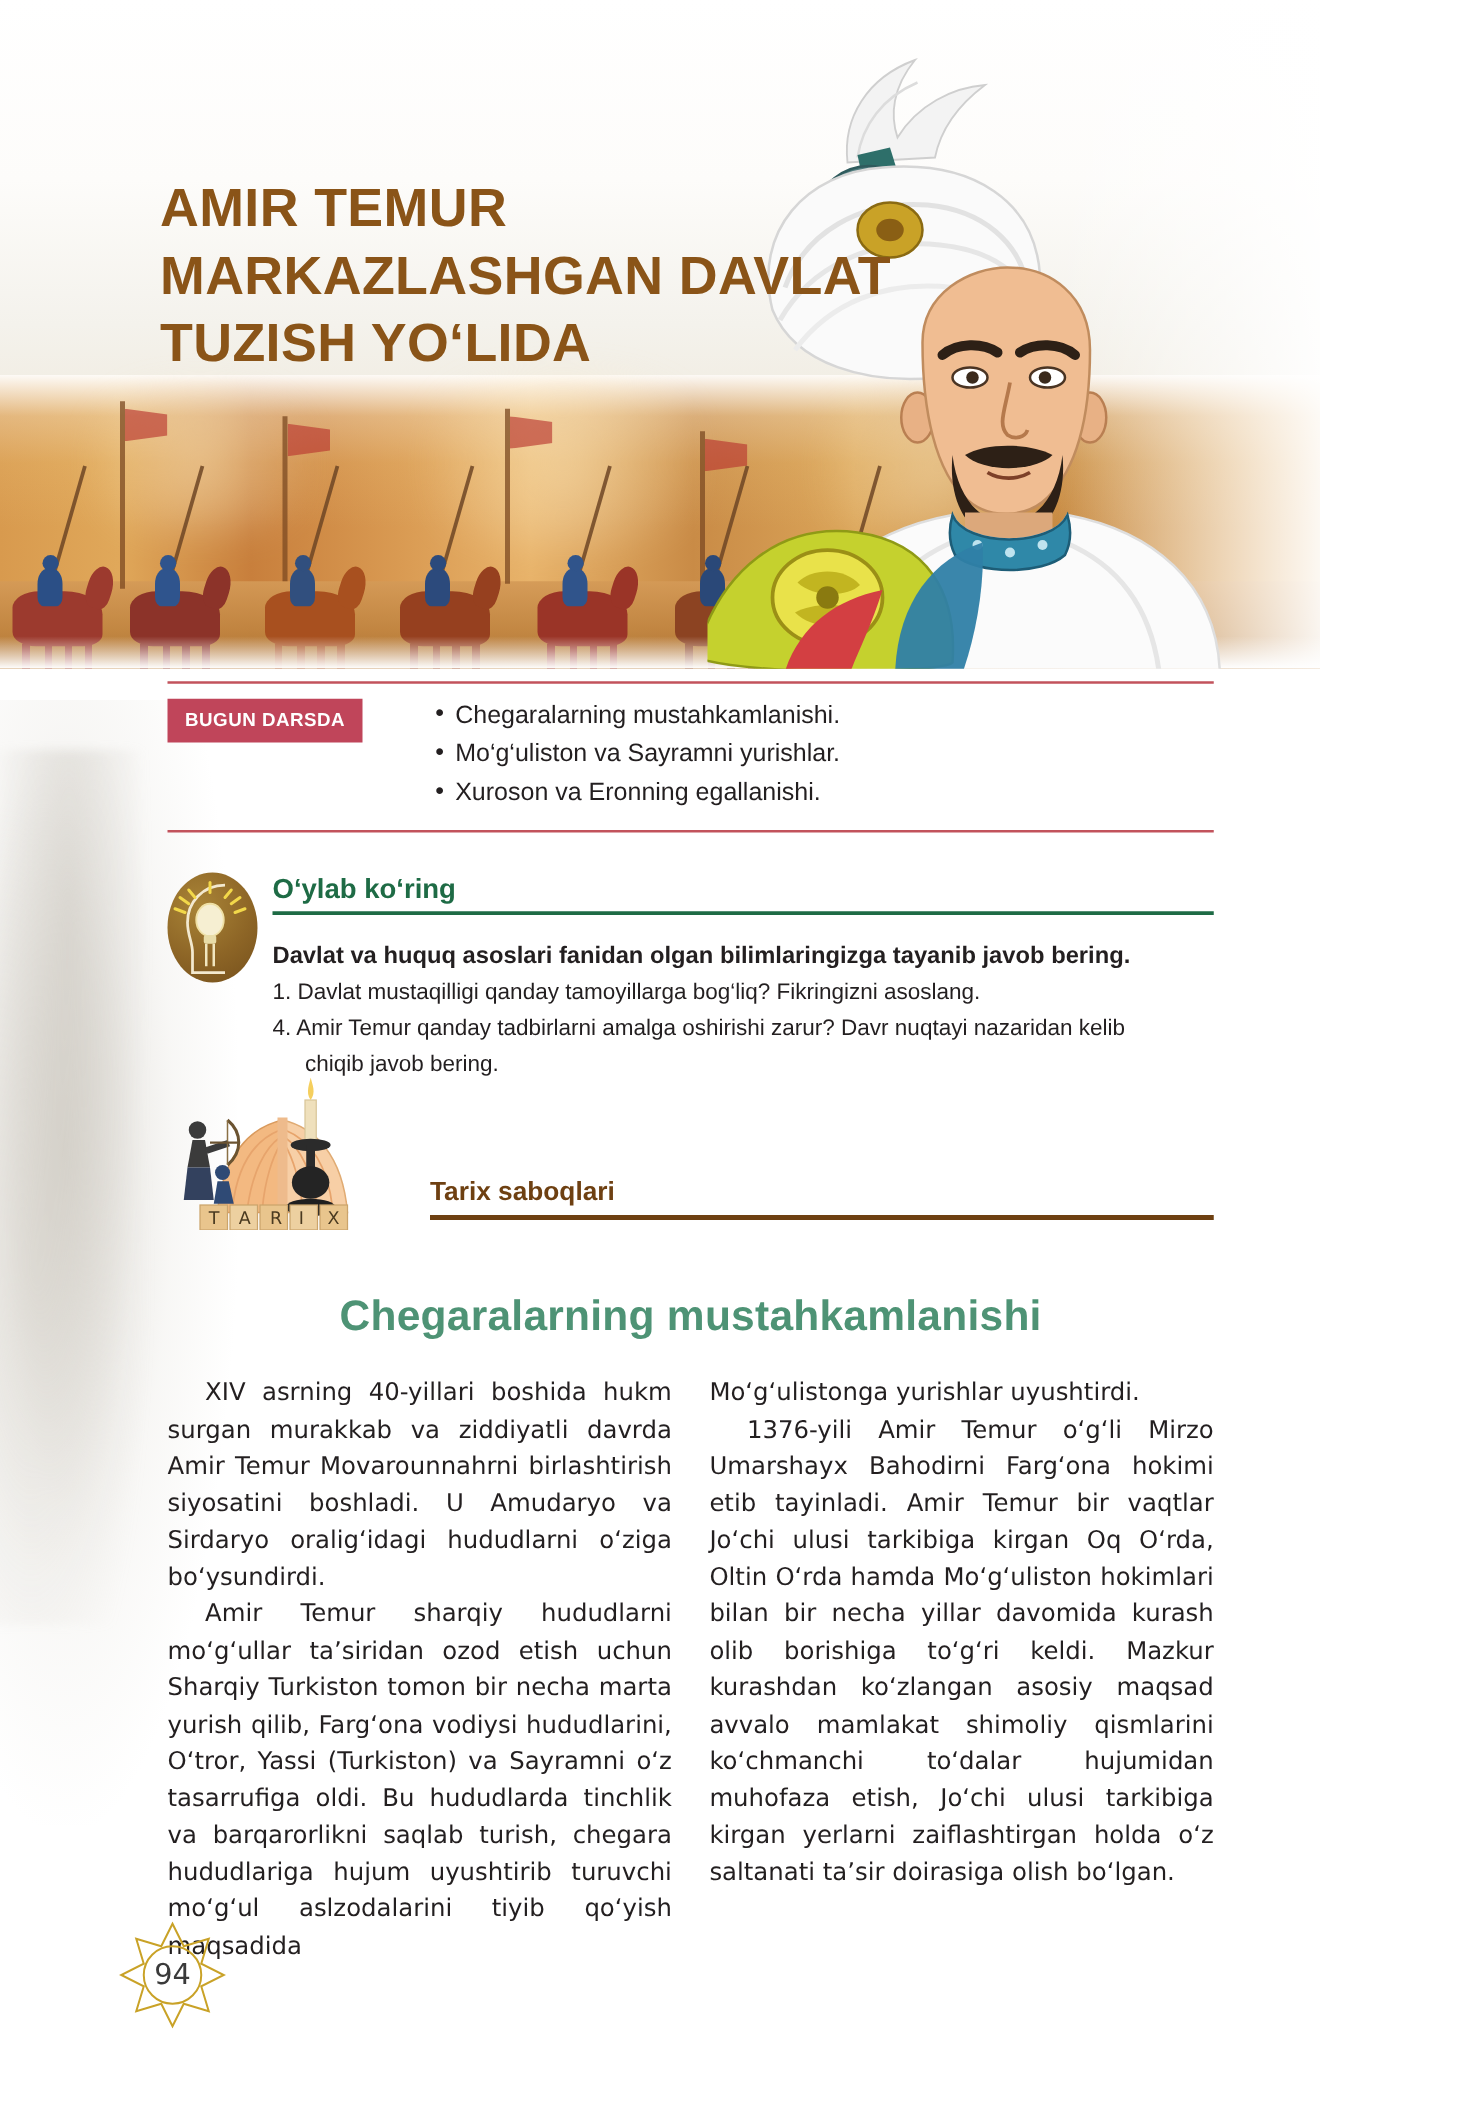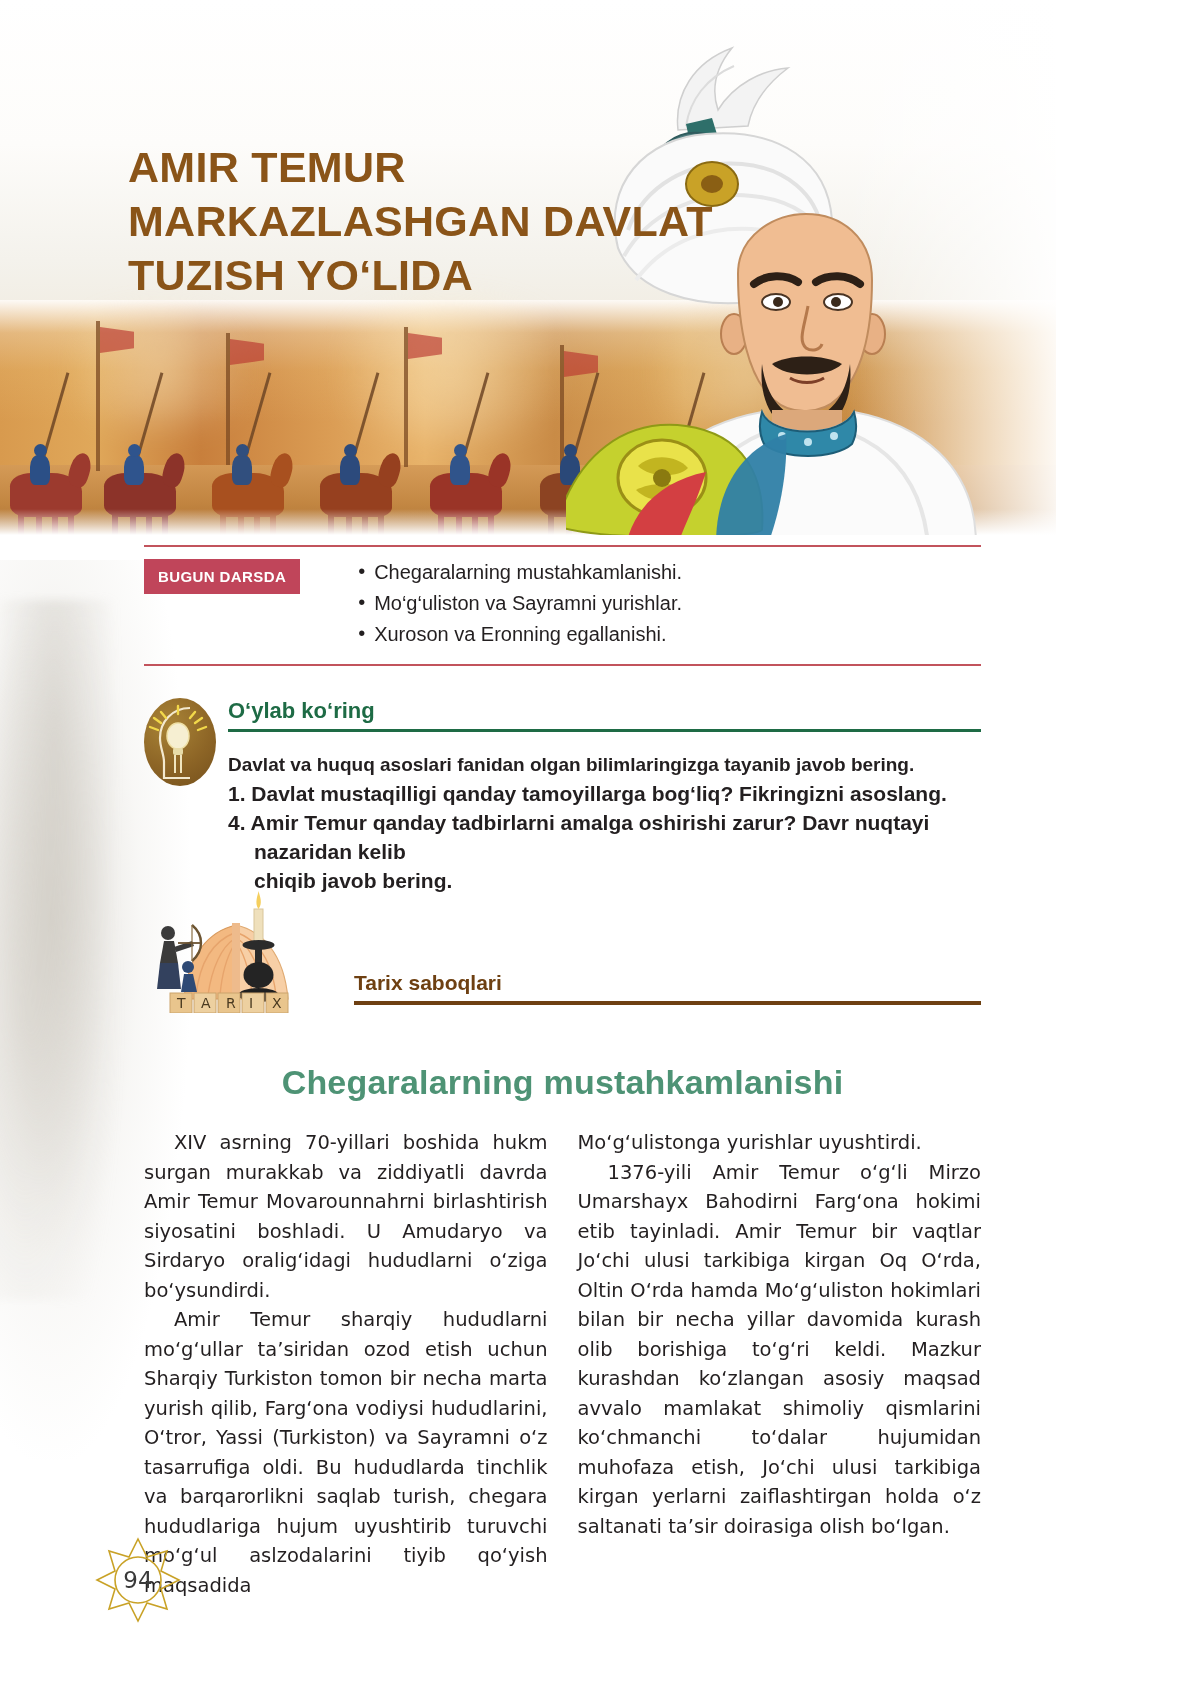--- a/index.html
+++ b/index.html
@@ -103,21 +103,21 @@
   
   .title-block{
     position:absolute;left:128px;top:140px;z-index:6;width:760px;
   }
   .title-block .line{
     font-size:43px;line-height:54px;font-weight:bold;color:#8a5418;
     letter-spacing:.3px;white-space:nowrap;
   }
 
   
-  .content{position:absolute;left:16px;top:535px;width:1093px;z-index:5;}
+  .content{position:absolute;left:6px;top:535px;width:1093px;z-index:5;}
 
   .rule-red{height:2px;background:#c2535c;margin:0;}
   .rule-green{height:3px;background:#1e6b45;}
   .rule-brown{height:4px;background:#6e4012;}
 
   
   .lesson{position:relative;margin:0 128px 0 128px;padding-top:10px;}
   .lesson-inner{display:flex;align-items:flex-start;padding-top:10px;}
   .badge{
     background:#c0455a;color:#ffffff;font-size:15px;font-weight:bold;
@@ -146,22 +146,22 @@
   }
   .think-title-row{margin-left:84px;}
   .think-title{
     color:#1e6b45;font-size:22px;font-weight:bold;padding-bottom:5px;margin-top:32px;
   }
   .think-body{margin-left:84px;padding-top:18px;}
   .think-lead{
     font-size:19px;line-height:29px;font-weight:bold;color:#231f20;
   }
   .think-q{
-    font-size:21px;line-height:29px;color:#231f20;
-    padding-left:26px;text-indent:-26px;font-weight:bold;
+    font-size:18px;line-height:29px;color:#231f20;
+    padding-left:26px;text-indent:-26px;
   }
   .think-q .cont{display:block;text-indent:0;padding-left:0;}
 
   
   .lessons{position:relative;margin:34px 128px 0 128px;min-height:100px;}
   .lessons-icon{position:absolute;left:0;top:-38px;width:176px;height:122px;}
   .lessons-title-row{margin-left:210px;padding-top:42px;}
   .lessons-title{
     color:#6e4012;font-size:21px;font-weight:bold;padding-bottom:6px;
   }
@@ -448,21 +448,21 @@
     <div class="lessons-title-row">
       <div class="lessons-title">Tarix saboqlari</div>
       <div class="rule-brown"></div>
     </div>
   </div>
 
   <div class="sec-head">Chegaralarning mustahkamlanishi</div>
 
   <div class="cols">
     <div class="col">
-      <p class="ind">XIV asrning 70-yillari boshida hukm surgan murakkab va ziddiyatli davrda Amir Temur Movarounnahrni birlashtirish siyosatini boshladi. U Amudaryo va Sirdaryo oralig‘idagi hududlarni o‘ziga bo‘ysundirdi.</p>
+      <p class="ind">XIV asrning 40-yillari boshida hukm surgan murakkab va ziddiyatli davrda Amir Temur Movarounnahrni birlashtirish siyosatini boshladi. U Amudaryo va Sirdaryo oralig‘idagi hududlarni o‘ziga bo‘ysundirdi.</p>
       <p class="ind">Amir Temur sharqiy hududlarni mo‘g‘ullar ta’siridan ozod etish uchun Sharqiy Turkiston tomon bir necha marta yurish qilib, Farg‘ona vodiysi hududlarini, O‘tror, Yassi (Turkiston) va Sayramni o‘z tasarrufiga oldi. Bu hududlarda tinchlik va barqarorlikni saqlab turish, chegara hududlariga hujum uyushtirib turuvchi mo‘g‘ul aslzodalarini tiyib qo‘yish maqsadida</p>
     </div>
     <div class="col">
       <p>Mo‘g‘ulistonga yurishlar uyushtirdi.</p>
       <p class="ind">1376-yili Amir Temur o‘g‘li Mirzo Umarshayx Bahodirni Farg‘ona hokimi etib tayinladi. Amir Temur bir vaqtlar Jo‘chi ulusi tarkibiga kirgan Oq O‘rda, Oltin O‘rda hamda Mo‘g‘uliston hokimlari bilan bir necha yillar davomida kurash olib borishiga to‘g‘ri keldi. Mazkur kurashdan ko‘zlangan asosiy maqsad avvalo mamlakat shimoliy qismlarini ko‘chmanchi to‘dalar hujumidan muhofaza etish, Jo‘chi ulusi tarkibiga kirgan yerlarni zaiflashtirgan holda o‘z saltanati ta’sir doirasiga olish bo‘lgan.</p>
     </div>
   </div>
 </div>
 
 <div class="pagenum">

